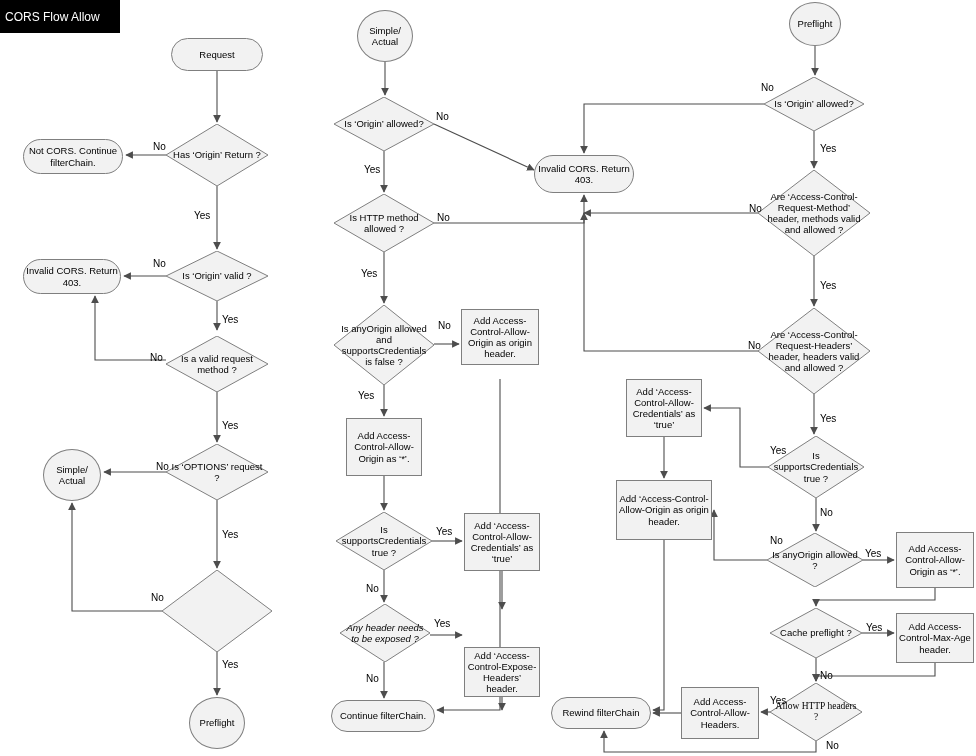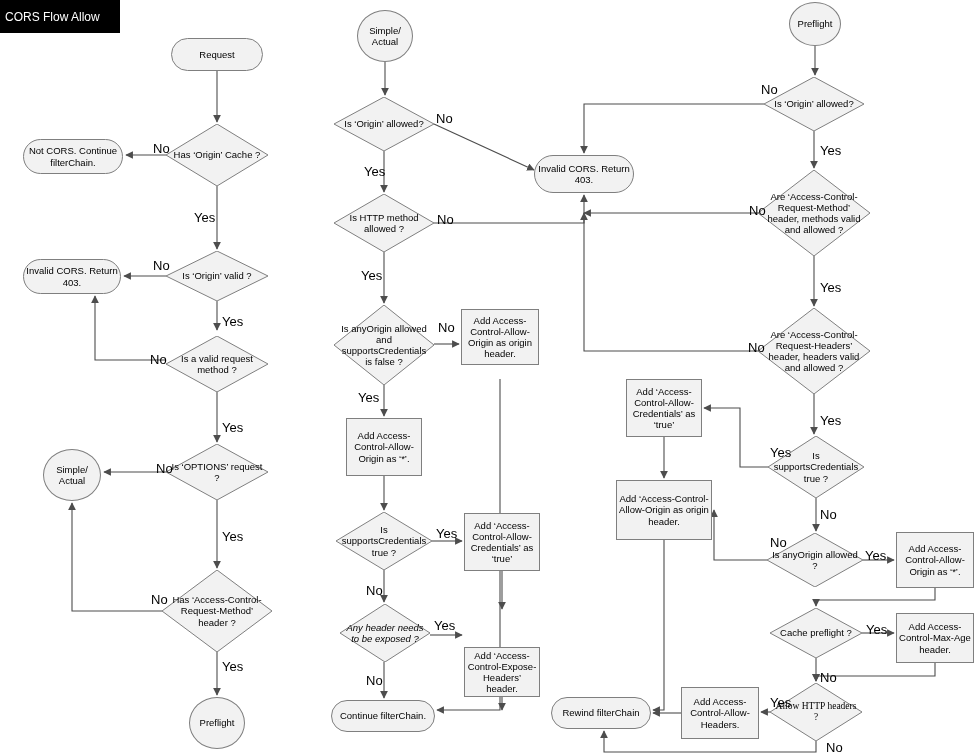--- a/index.html
+++ b/index.html
@@ -72,21 +72,21 @@
     color: #ffffff;
     display: flex;
     align-items: center;
     padding-left: 5px;
     box-sizing: border-box;
     font-size: 12px;
     z-index: 5;
   }
   .edge-label {
     position: absolute;
-    font-size: 13px;
+    font-size: 10px;
     color: #000;
     background: transparent;
     z-index: 3;
     white-space: nowrap;
   }
 </style>
 </head>
 <body>
 
 <div id="canvas">
@@ -153,21 +153,21 @@
   <div class="title-box">CORS Flow Allow</div>
 
   <div id="nodes-container">
       <div class="node stadium" style="left: 171px; top: 38px; width: 92px; height: 33px;">
         <div>Request</div>
       </div>
       <div class="node diamond" style="left: 166px; top: 124px; width: 102px; height: 62px;">
         <svg class="dia-shape" viewBox="0 0 100 100" preserveAspectRatio="none">
           <polygon points="50,0 100,50 50,100 0,50" fill="#f2f2f2" stroke="#7f7f7f" stroke-width="1" vector-effect="non-scaling-stroke"></polygon>
         </svg>
-        <div class="dia-label">Has ‘Origin’ Cache ?</div>
+        <div class="dia-label">Has ‘Origin’ Return ?</div>
       </div>
       <div class="node stadium" style="left: 23px; top: 139px; width: 100px; height: 35px;">
         <div>Not CORS. Continue filterChain.</div>
       </div>
       <div class="node diamond" style="left: 166px; top: 251px; width: 102px; height: 50px;">
         <svg class="dia-shape" viewBox="0 0 100 100" preserveAspectRatio="none">
           <polygon points="50,0 100,50 50,100 0,50" fill="#f2f2f2" stroke="#7f7f7f" stroke-width="1" vector-effect="non-scaling-stroke"></polygon>
         </svg>
         <div class="dia-label">Is ‘Origin’ valid ?</div>
       </div>
@@ -186,21 +186,20 @@
         </svg>
         <div class="dia-label">Is ‘OPTIONS’ request ?</div>
       </div>
       <div class="node ellipse" style="left: 43px; top: 449px; width: 58px; height: 52px;">
         <div>Simple/ Actual</div>
       </div>
       <div class="node diamond" style="left: 162px; top: 570px; width: 110px; height: 82px;">
         <svg class="dia-shape" viewBox="0 0 100 100" preserveAspectRatio="none">
           <polygon points="50,0 100,50 50,100 0,50" fill="#f2f2f2" stroke="#7f7f7f" stroke-width="1" vector-effect="non-scaling-stroke"></polygon>
         </svg>
-        <div class="dia-label">Has ‘Access-Control-Request-Method’ header ?</div>
       </div>
       <div class="node ellipse" style="left: 189px; top: 697px; width: 56px; height: 52px;">
         <div>Preflight</div>
       </div>
       <div class="node ellipse" style="left: 357px; top: 10px; width: 56px; height: 52px;">
         <div>Simple/ Actual</div>
       </div>
       <div class="node diamond" style="left: 334px; top: 97px; width: 100px; height: 54px;">
         <svg class="dia-shape" viewBox="0 0 100 100" preserveAspectRatio="none">
           <polygon points="50,0 100,50 50,100 0,50" fill="#f2f2f2" stroke="#7f7f7f" stroke-width="1" vector-effect="non-scaling-stroke"></polygon>

